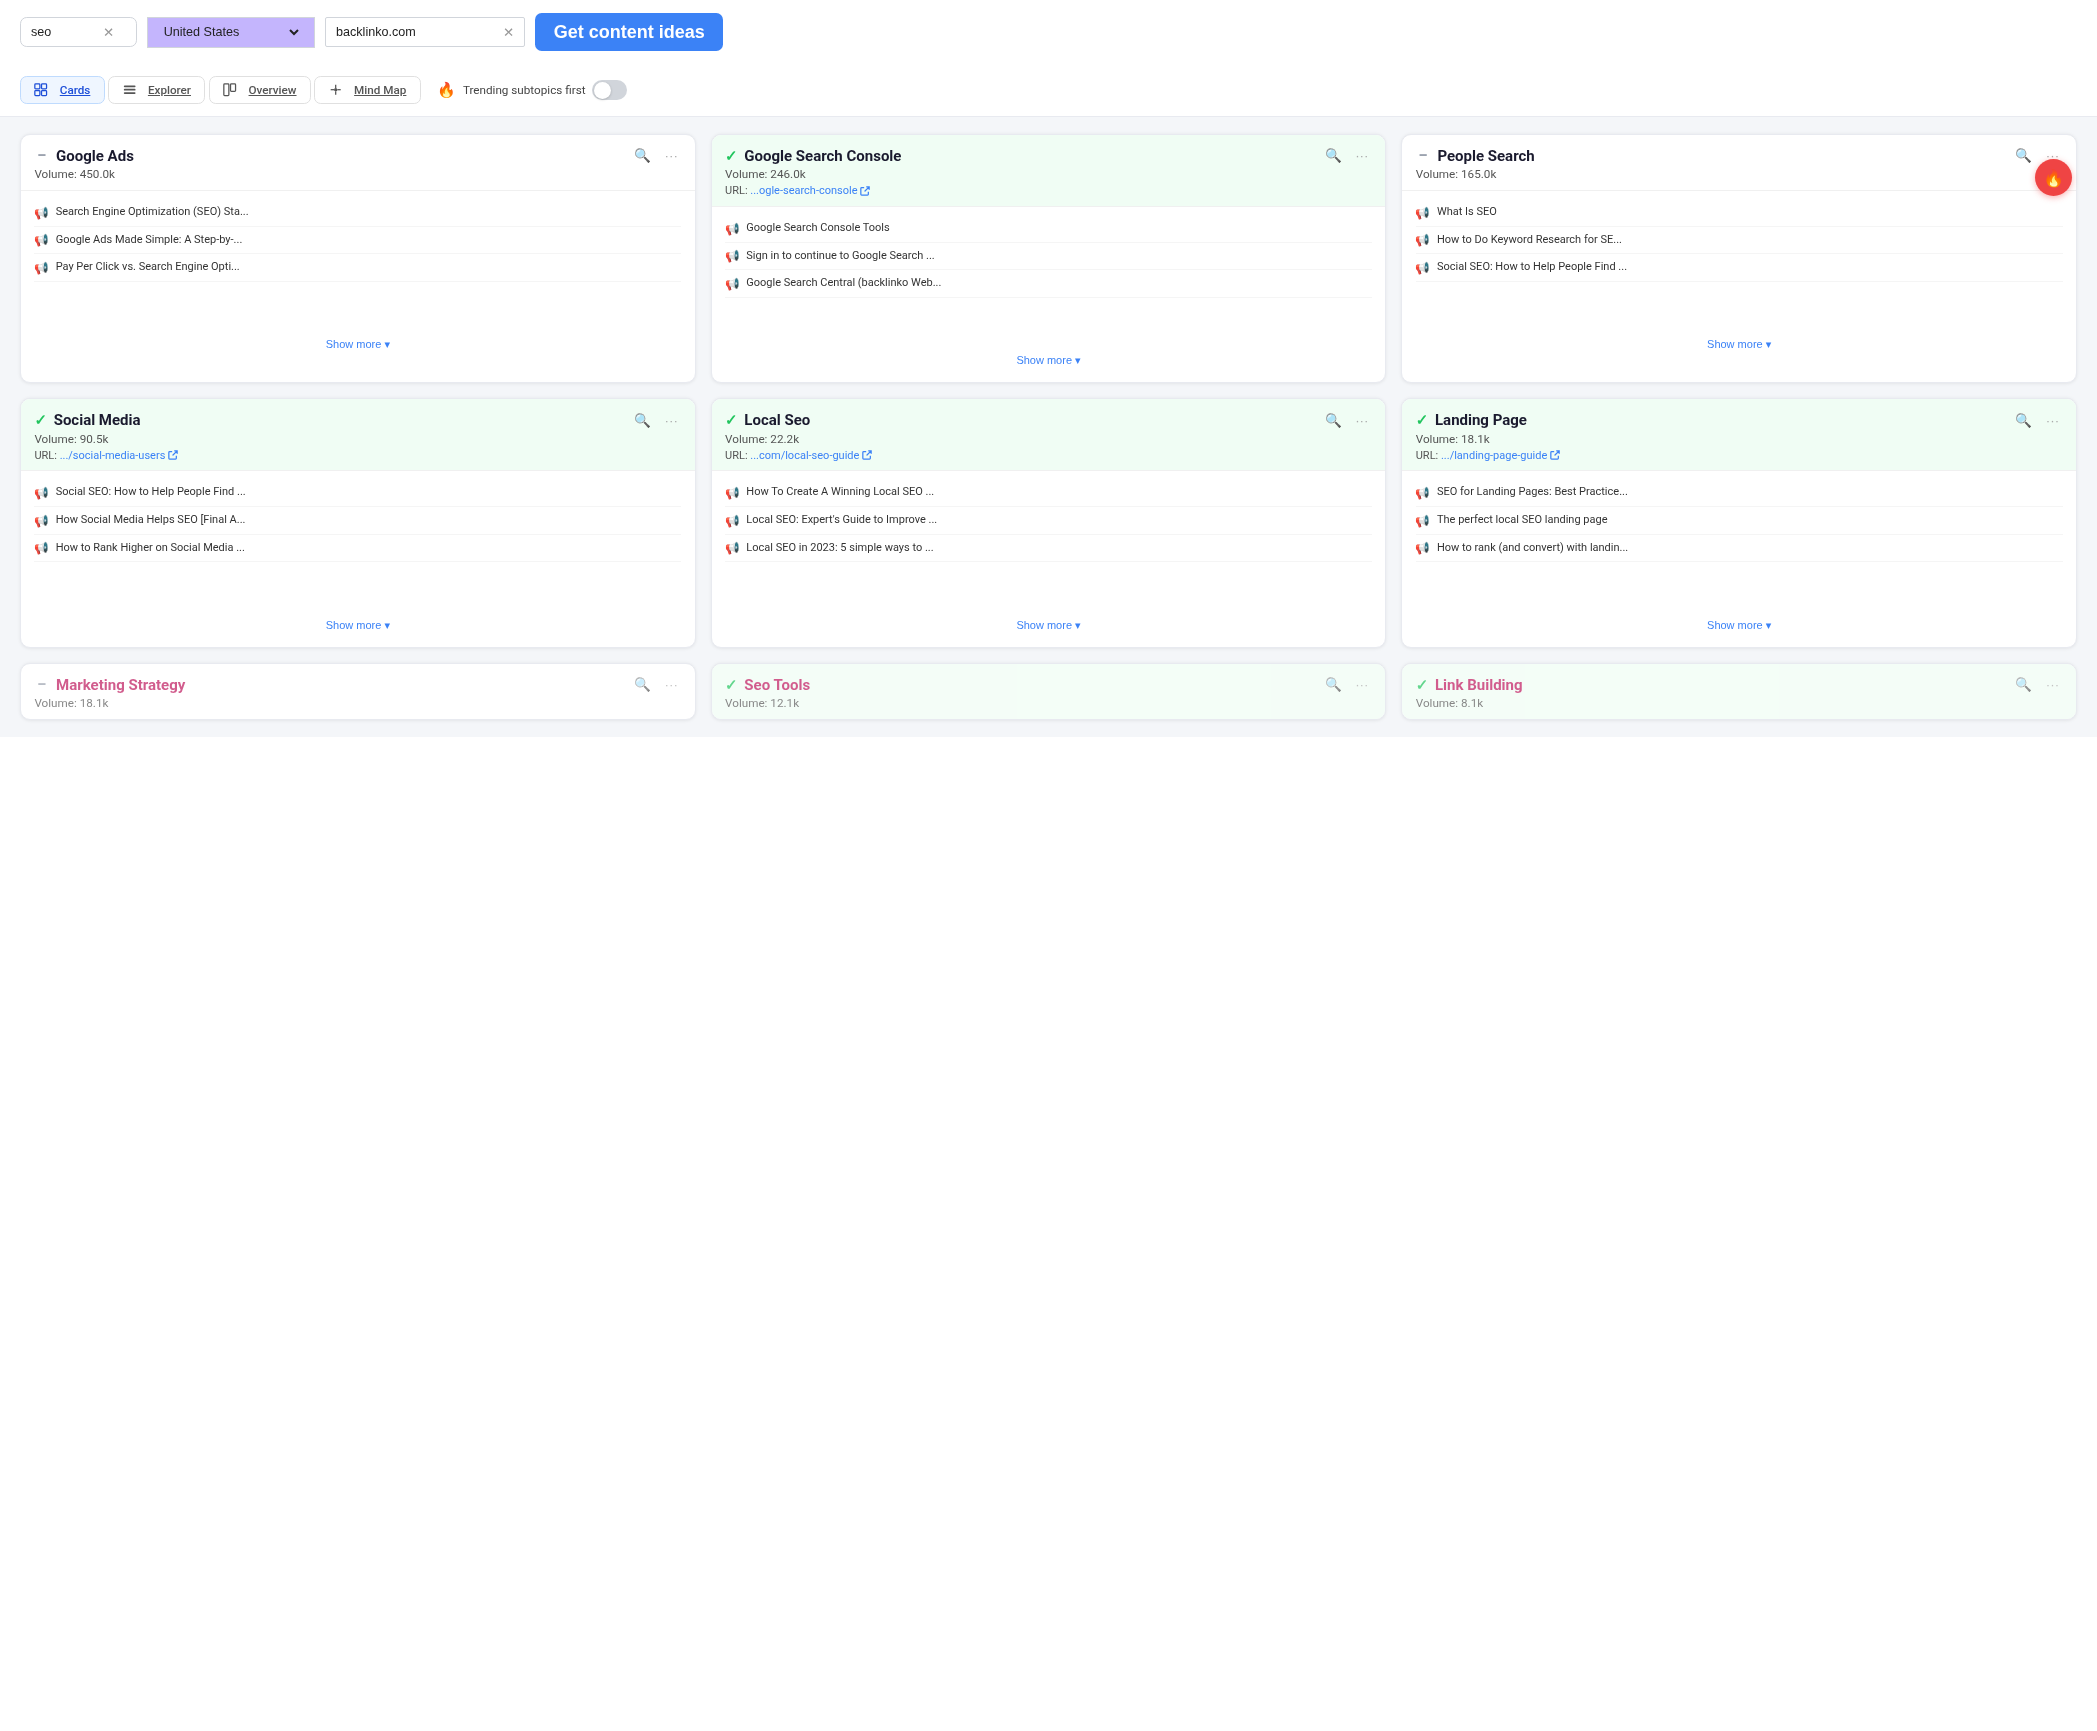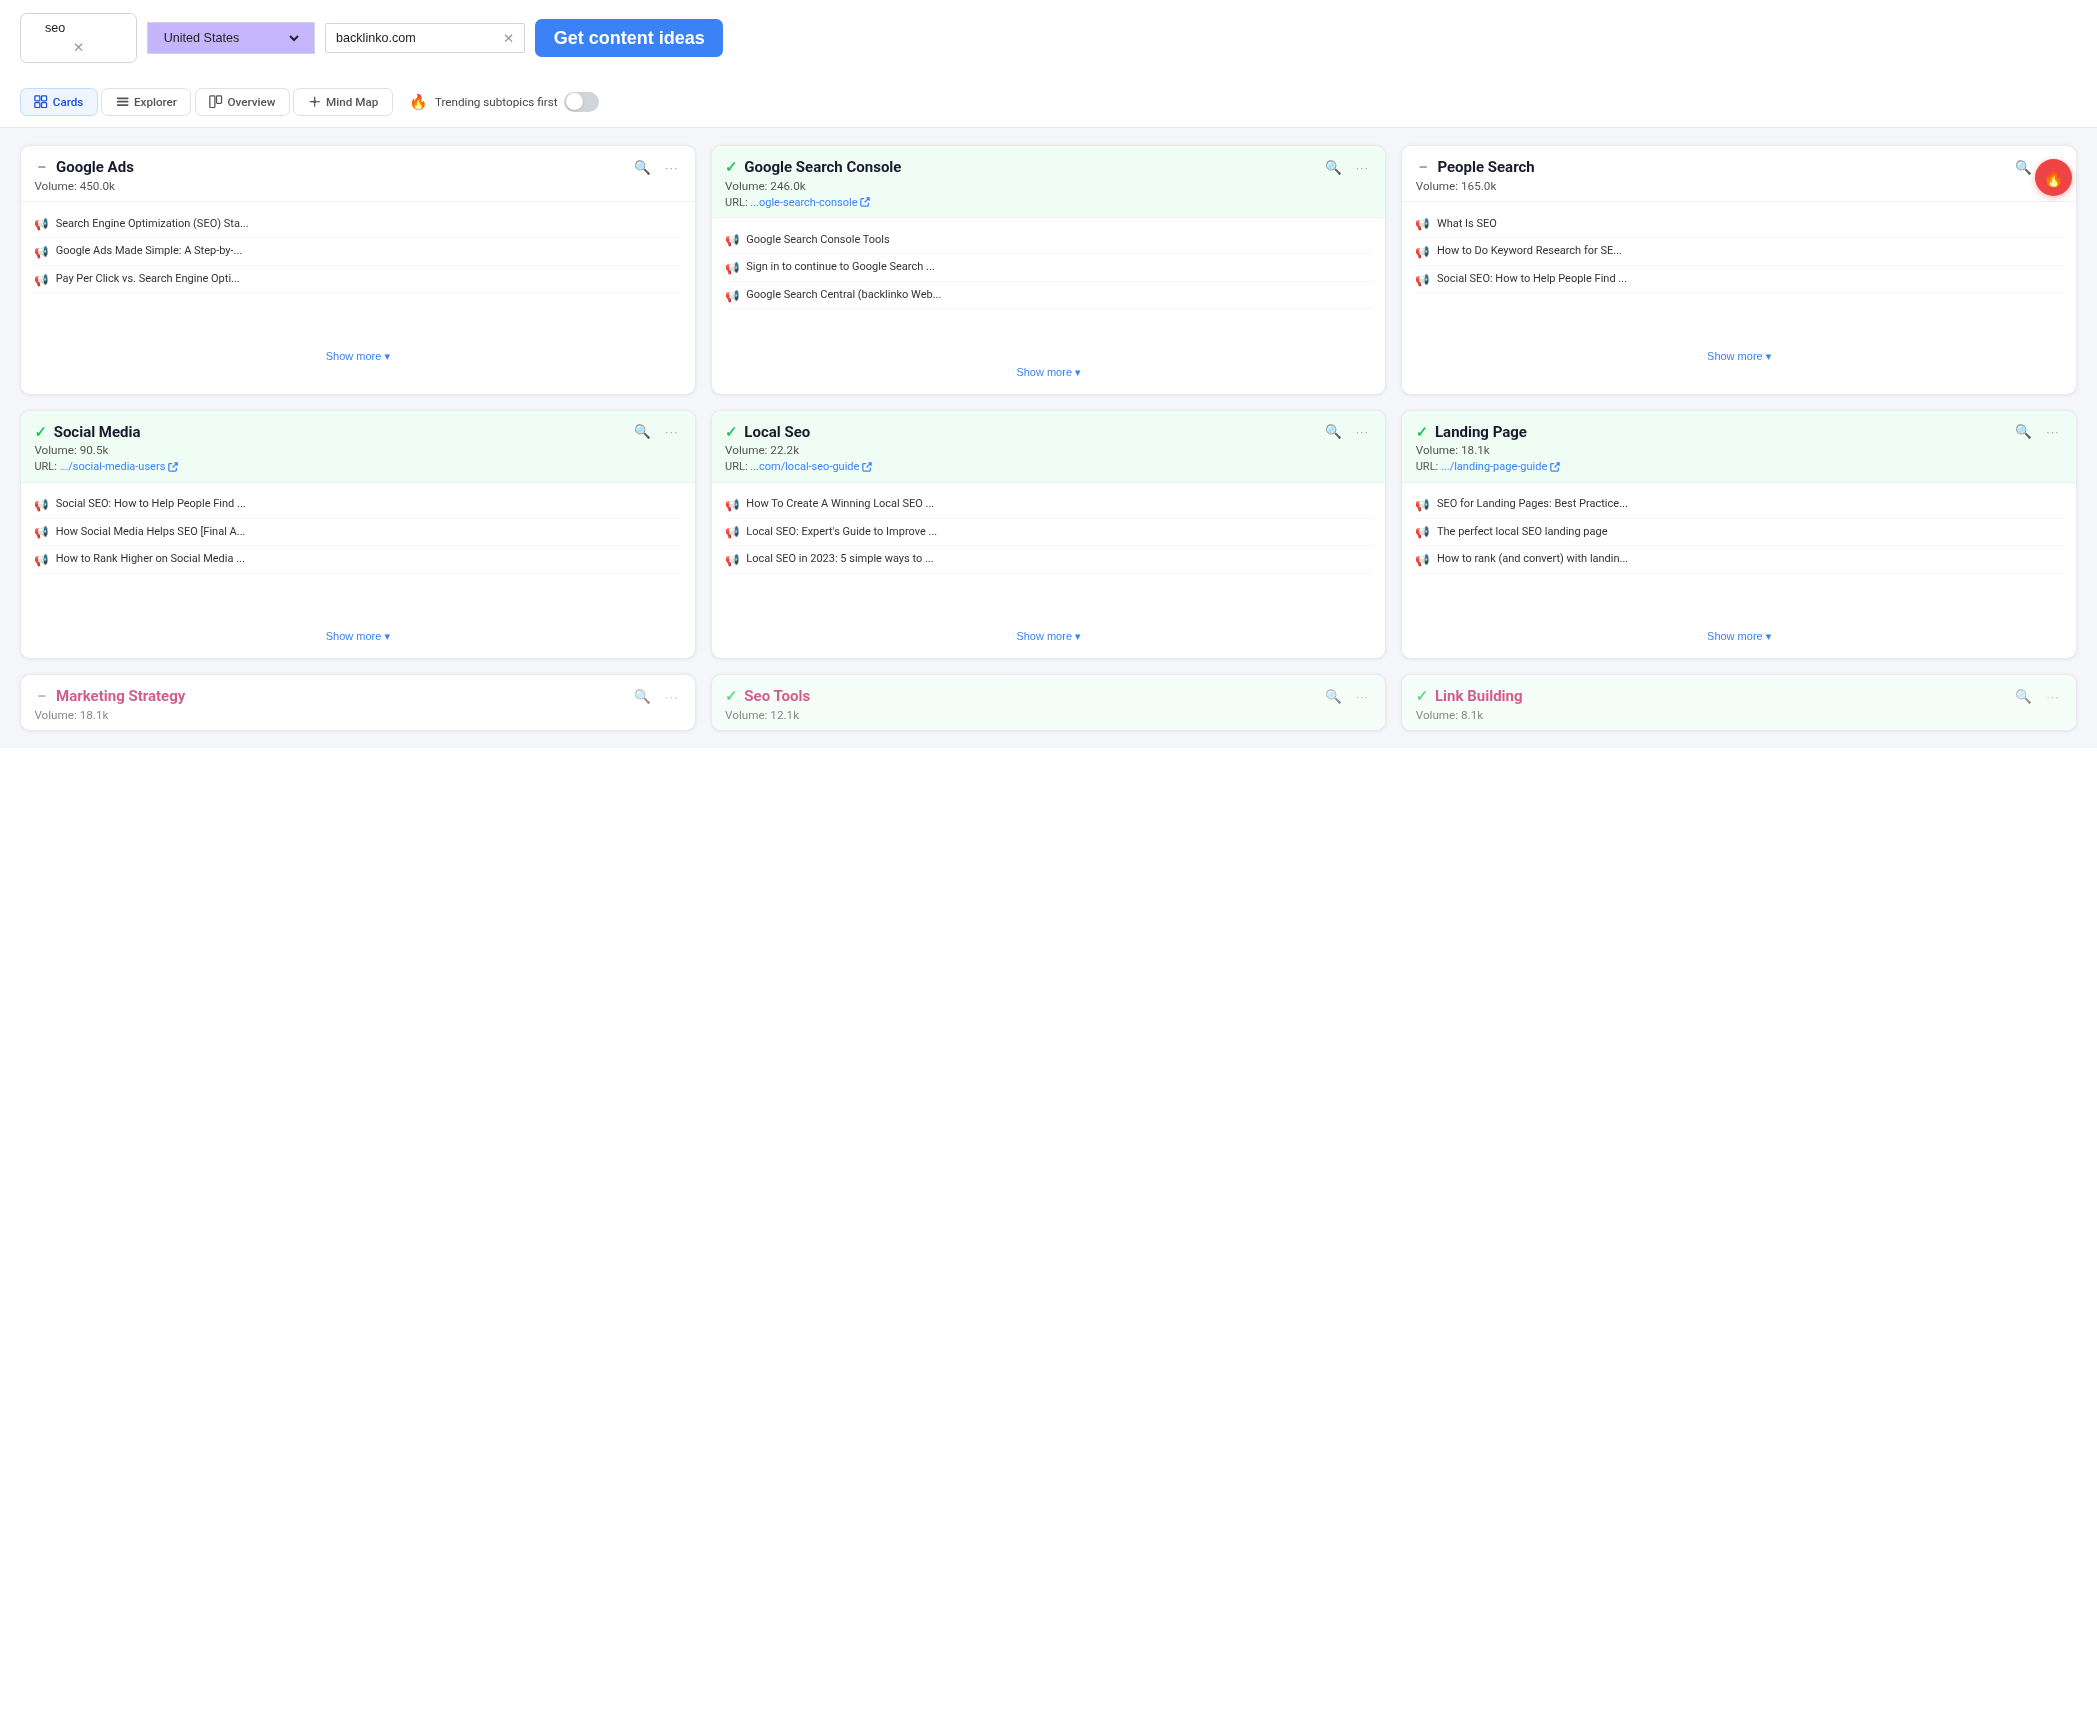--- a/index.html
+++ b/index.html
@@ -7,32 +7,32 @@
 
     .app-wrapper { background: #fff; min-height: 100vh; }
 
     
     .header-tabs { display: flex; align-items: flex-end; padding: 13.4px 20px 0; border-bottom: 1.7px solid #e8eaf0; background: #fff; gap: 20px; }
     .tab { font-size: 15px; font-weight: 600; padding-bottom: 10px; cursor: pointer; color: #555; border-bottom: 2.5px solid transparent; }
     .tab.active { color: #1a1a2e; border-bottom: 2.5px solid #3b82f6; }
 
     
     .toolbar { display: flex; align-items: center; gap: 10px; padding: 13.4px 20px; background: #fff; }
-    .search-input-wrap { display: flex; align-items: center; background: #fff; border: 0.8px solid #d1d5db; border-radius: 6.7px; padding: 6.7px 10px; gap: 5px; min-width: 117px; flex-direction: column; }
+    .search-input-wrap { display: flex; align-items: center; background: #fff; border: 0.8px solid #d1d5db; border-radius: 6.7px; padding: 6.7px 10px; gap: 5px; min-width: 117px; }
     .search-input-wrap input { border: none; outline: none; font-size: 12.6px; color: #222; width: 67px; }
     .clear-btn { background: none; border: none; cursor: pointer; color: #999; font-size: 13.4px; }
     .country-select-wrap { display: flex; align-items: center; background: #c4b5fd; border: 0.8px solid #d1d5db; border-radius: 0; padding: 6.7px 11.7px; gap: 6.7px; cursor: pointer; min-width: 168px; }
     .country-select-wrap select { border: none; outline: none; font-size: 12.6px; color: #222; background: transparent; cursor: pointer; flex: 1; }
     .domain-input-wrap { display: flex; align-items: center; background: #fff; border: 0.8px solid #d1d5db; border-radius: 2px; padding: 6.7px 10px; gap: 5px; min-width: 168px; }
     .domain-input-wrap input { border: none; outline: none; font-size: 12.6px; color: #222; flex: 1; }
     .get-ideas-btn { background: #3b82f6; color: #fff; border: none; border-radius: 6.7px; padding: 8.4px 18.5px; font-size: 18px; font-weight: 600; cursor: pointer; white-space: nowrap; }
 
     
     .view-tabs { display: flex; align-items: center; gap: 3.4px; padding: 11.7px 20px; background: #fff; border-bottom: 0.8px solid #e8eaf0; }
-    .view-tab { display: flex; align-items: center; gap: 5px; padding: 5.9px 13.4px; border-radius: 6.7px; border: 0.8px solid #e0e0e0; cursor: pointer; font-size: 11.7px; color: #555; background: #fff; font-weight: 500; }
+    .view-tab { display: flex; align-items: center; gap: 12px; padding: 5.9px 13.4px; border-radius: 6.7px; border: 0.8px solid #e0e0e0; cursor: pointer; font-size: 11.7px; color: #555; background: #fff; font-weight: 500; text-decoration: underline; }
     .view-tab.active { background: #eff6ff; border-color: #bfdbfe; color: #1d4ed8; }
     .view-tab svg { width: 13.4px; height: 13.4px; }
     .trending-wrap { display: flex; align-items: center; gap: 6.7px; margin-left: 13.4px; font-size: 11.7px; color: #444; }
     .fire-icon { color: #f97316; font-size: 15px; }
     .toggle { width: 35px; height: 20px; background: #d1d5db; border-radius: 10px; position: relative; cursor: pointer; }
     .toggle-knob { width: 17px; height: 17px; background: #fff; border-radius: 50%; position: absolute; top: 1.7px; left: 1.7px; transition: left 0.2s; box-shadow: 0 0.8px 2.5px rgba(0,0,0,0.2); }
 
     
     .cards-area { padding: 17px 20px; background: #f4f6f9; }
     .cards-grid { display: grid; grid-template-columns: repeat(3, 1fr); gap: 15px; }

